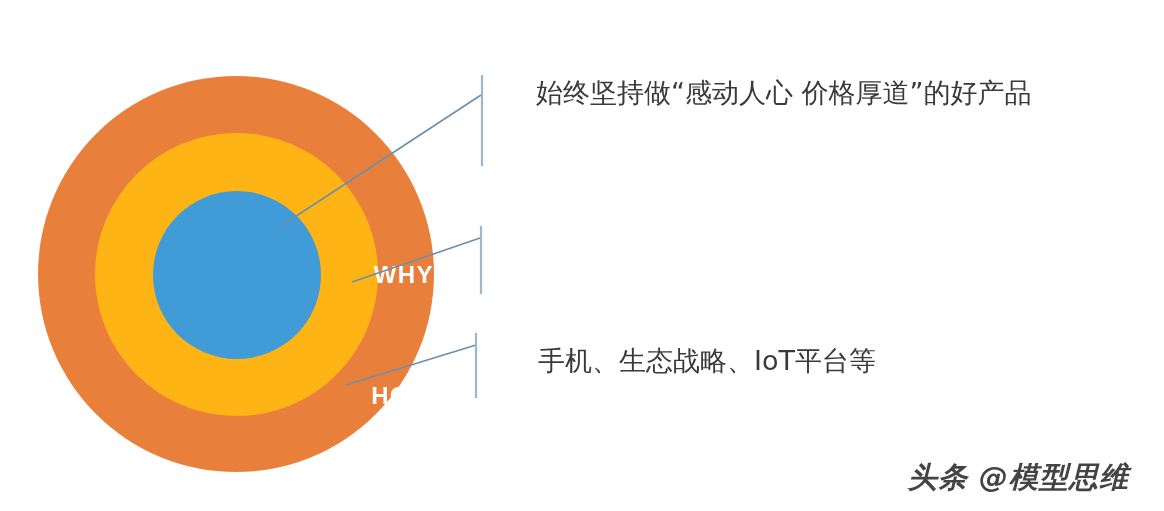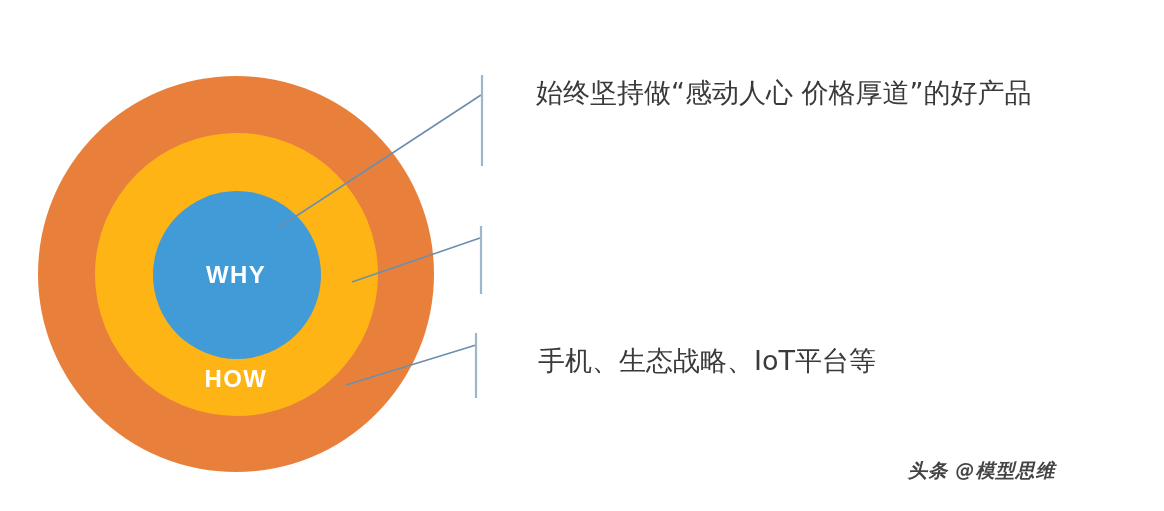--- a/index.html
+++ b/index.html
@@ -49,28 +49,28 @@
     height: 168px;
     background: #409bd6;
   }
 
   .ring-label {
     position: absolute;
     color: #ffffff;
     font-weight: bold;
     font-size: 24px;
     letter-spacing: 1.4px;
-    text-align: center;
+    text-align: right;
     width: 396px;
     left: 38px;
     white-space: nowrap;
     user-select: none;
   }
   #label-why  { top: 261px; }
-  #label-how  { top: 365px; }
+  #label-how  { top: 382px; }
   #label-what { top: 433px; }
 
   
   #leaders {
     position: absolute;
     left: 0; top: 0;
     width: 1164px;
     height: 511px;
     pointer-events: none;
   }
@@ -86,21 +86,21 @@
   }
   #text-why  { left: 536px; top: 70px; }
   #text-how  { left: 550px; top: 248px; }
   #text-what { left: 538px; top: 338px; }
 
   
   #watermark {
     position: absolute;
     left: 908px;
     top: 458px;
-    font-size: 19px;
+    font-size: 29px;
     font-weight: bold;
     font-style: italic;
     color: #2b2b2b;
     opacity: 0.88;
     white-space: nowrap;
     letter-spacing: 1px;
     font-family: "DejaVu Sans", "Liberation Sans", sans-serif;
   }
 </style>
 </head>

